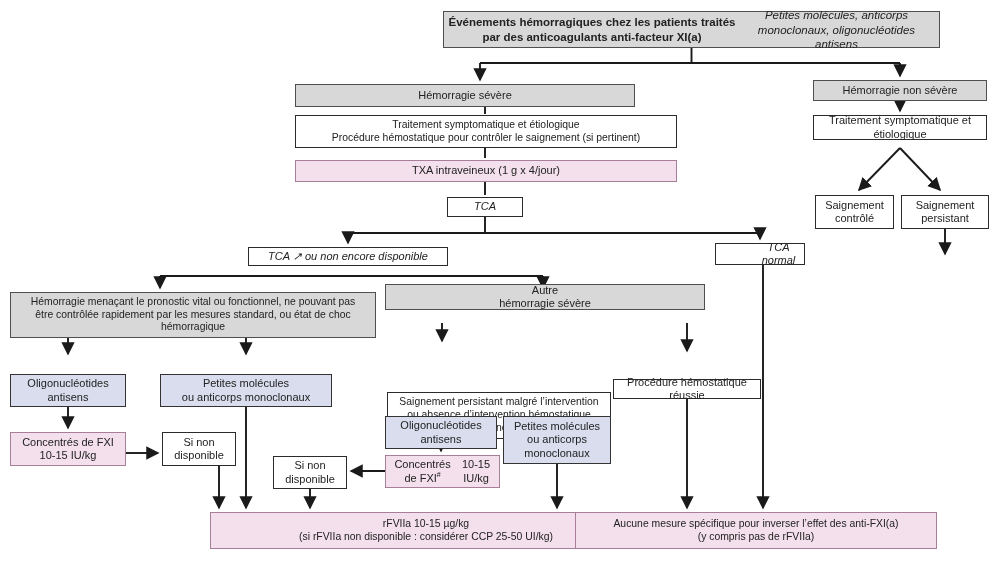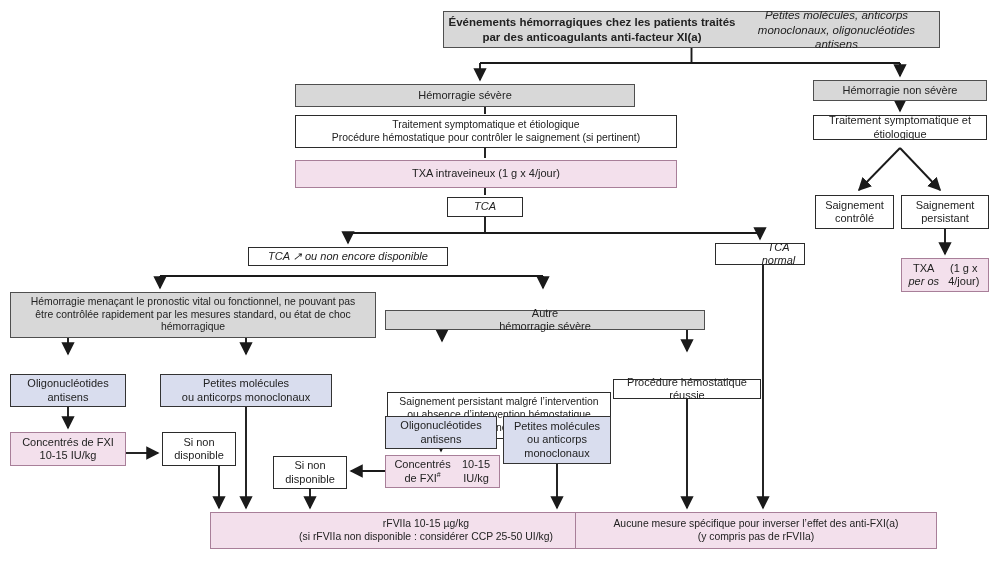--- a/index.html
+++ b/index.html
@@ -75,21 +75,21 @@
   <div class="box gray title-box" style="left:443px;top:11px;width:497px;height:37px;">
     <span class="b">Événements hémorragiques chez les patients traités par des anticoagulants anti-facteur XI(a)</span>
     <span class="i">Petites molécules, anticorps monoclonaux, oligonucléotides antisens</span>
   </div>
 
   <div class="box gray" style="left:295px;top:84px;width:340px;height:23px;">Hémorragie sévère</div>
 
   <div class="box dense" style="left:295px;top:115px;width:382px;height:33px;">Traitement symptomatique et étiologique
 Procédure hémostatique pour contrôler le saignement (si pertinent)</div>
 
-  <div class="box pink" style="left:295px;top:160px;width:382px;height:28px;">TXA intraveineux (1 g x 4/jour)</div>
+  <div class="box pink" style="left:295px;top:160px;width:382px;height:22px;">TXA intraveineux (1 g x 4/jour)</div>
 
   <div class="box i" style="left:447px;top:197px;width:76px;height:20px;">TCA</div>
 
   <div class="box i" style="left:248px;top:247px;width:200px;height:19px;">TCA ↗ ou non encore disponible</div>
 
   <div class="box i" style="left:715px;top:243px;width:90px;height:22px;padding-left:40px;">TCA normal</div>
 
   <div class="box gray dense" style="left:10px;top:292px;width:366px;height:46px;">Hémorragie menaçant le pronostic vital ou fonctionnel, ne pouvant pas
 être contrôlée rapidement par les mesures standard, ou état de choc
 hémorragique</div>
@@ -99,21 +99,21 @@
 
   <div class="box blue" style="left:160px;top:358px;width:172px;height:33px;">Petites molécules
 ou anticorps monoclonaux</div>
 
   <div class="box pink" style="left:10px;top:432px;width:116px;height:34px;">Concentrés de FXI
 10-15 IU/kg</div>
 
   <div class="box" style="left:162px;top:432px;width:74px;height:34px;">Si non
 disponible</div>
 
-  <div class="box gray" style="left:385px;top:310px;width:320px;height:20px;">Autre
+  <div class="box gray" style="left:385px;top:284px;width:320px;height:26px;">Autre
 hémorragie sévère</div>
 
   <div class="box dense" style="left:387px;top:345px;width:224px;height:47px;margin-top:47px;">Saignement persistant malgré l’intervention
 ou absence d’intervention hémostatique
 pertinente</div>
 
   <div class="box" style="left:613px;top:355px;width:148px;height:20px;margin-top:24px;">Procédure hémostatique
 réussie</div>
 
   <div class="box blue" style="left:385px;top:400px;width:112px;height:33px;">Oligonucléotides
@@ -141,18 +141,14 @@
 
   <div class="box" style="left:813px;top:115px;width:174px;height:25px;">Traitement symptomatique et
 étiologique</div>
 
   <div class="box" style="left:815px;top:195px;width:79px;height:34px;">Saignement
 contrôlé</div>
 
   <div class="box" style="left:901px;top:195px;width:88px;height:34px;">Saignement
 persistant</div>
 
-  <div class="box pink" style="left:901px;top:258px;width:88px;height:34px;">
-    <span><span>TXA </span><span class="i">per os</span></span>
-    <span>(1 g x 4/jour)</span>
-  </div>
 
 </div>
 
 </body></html>

